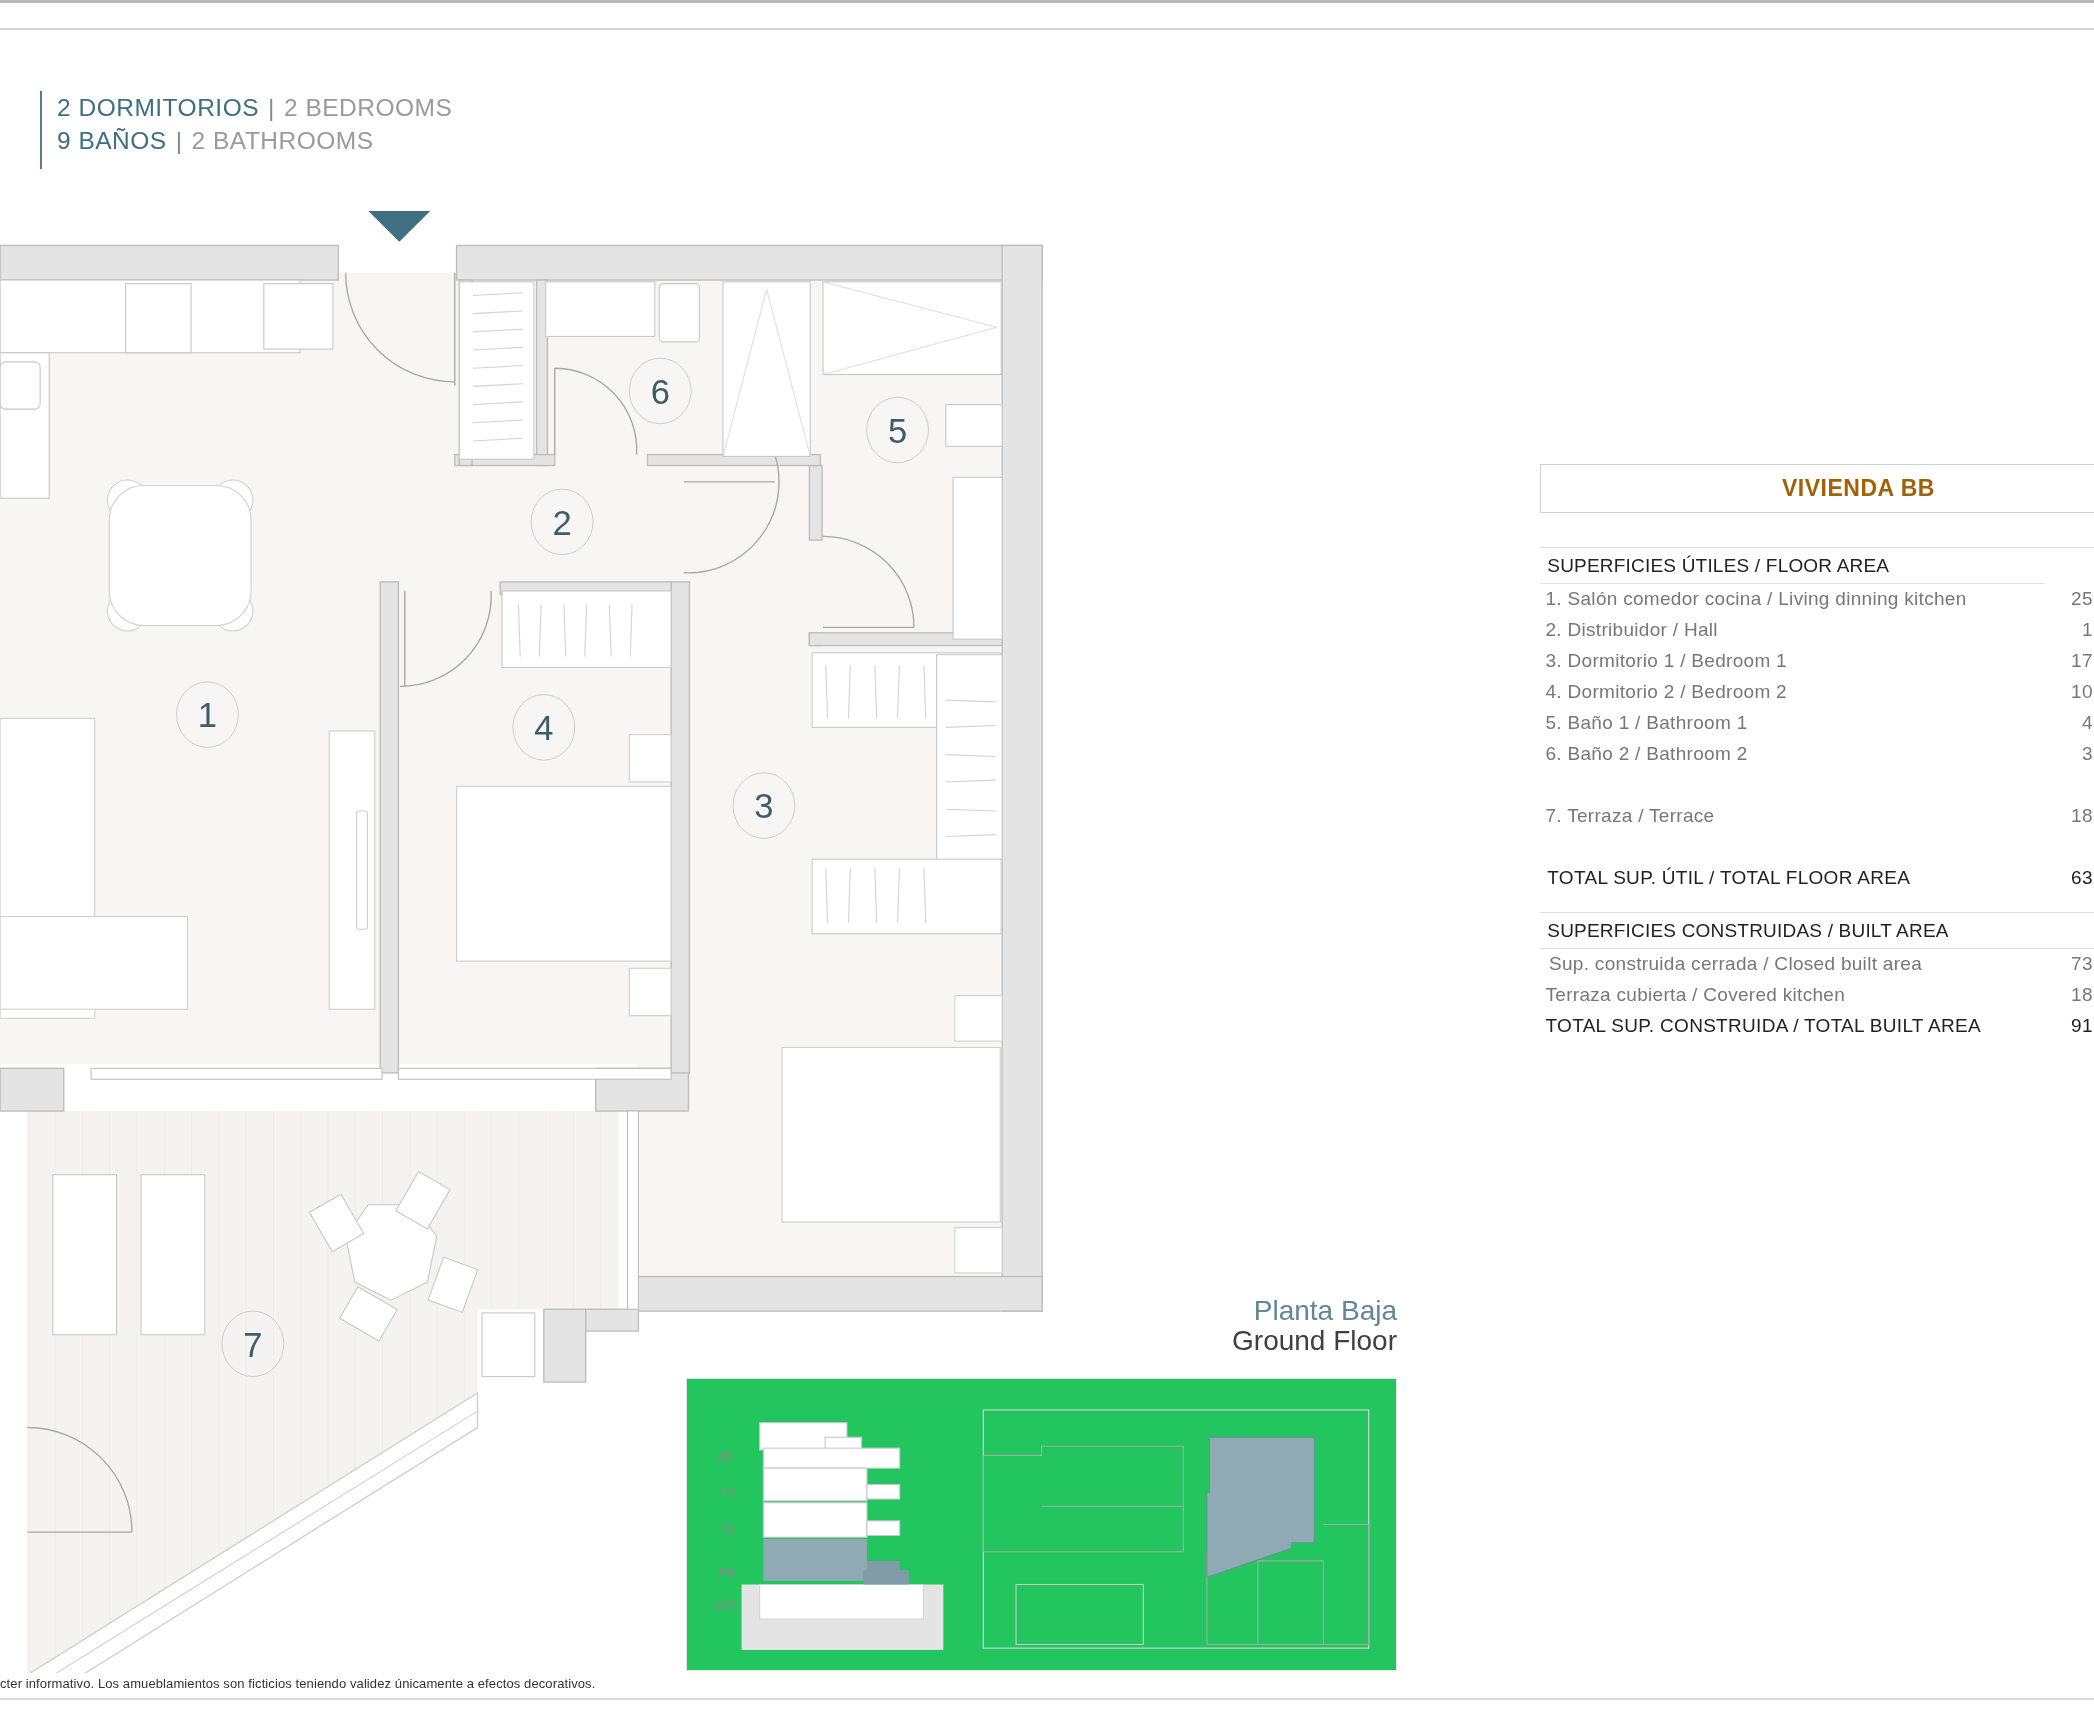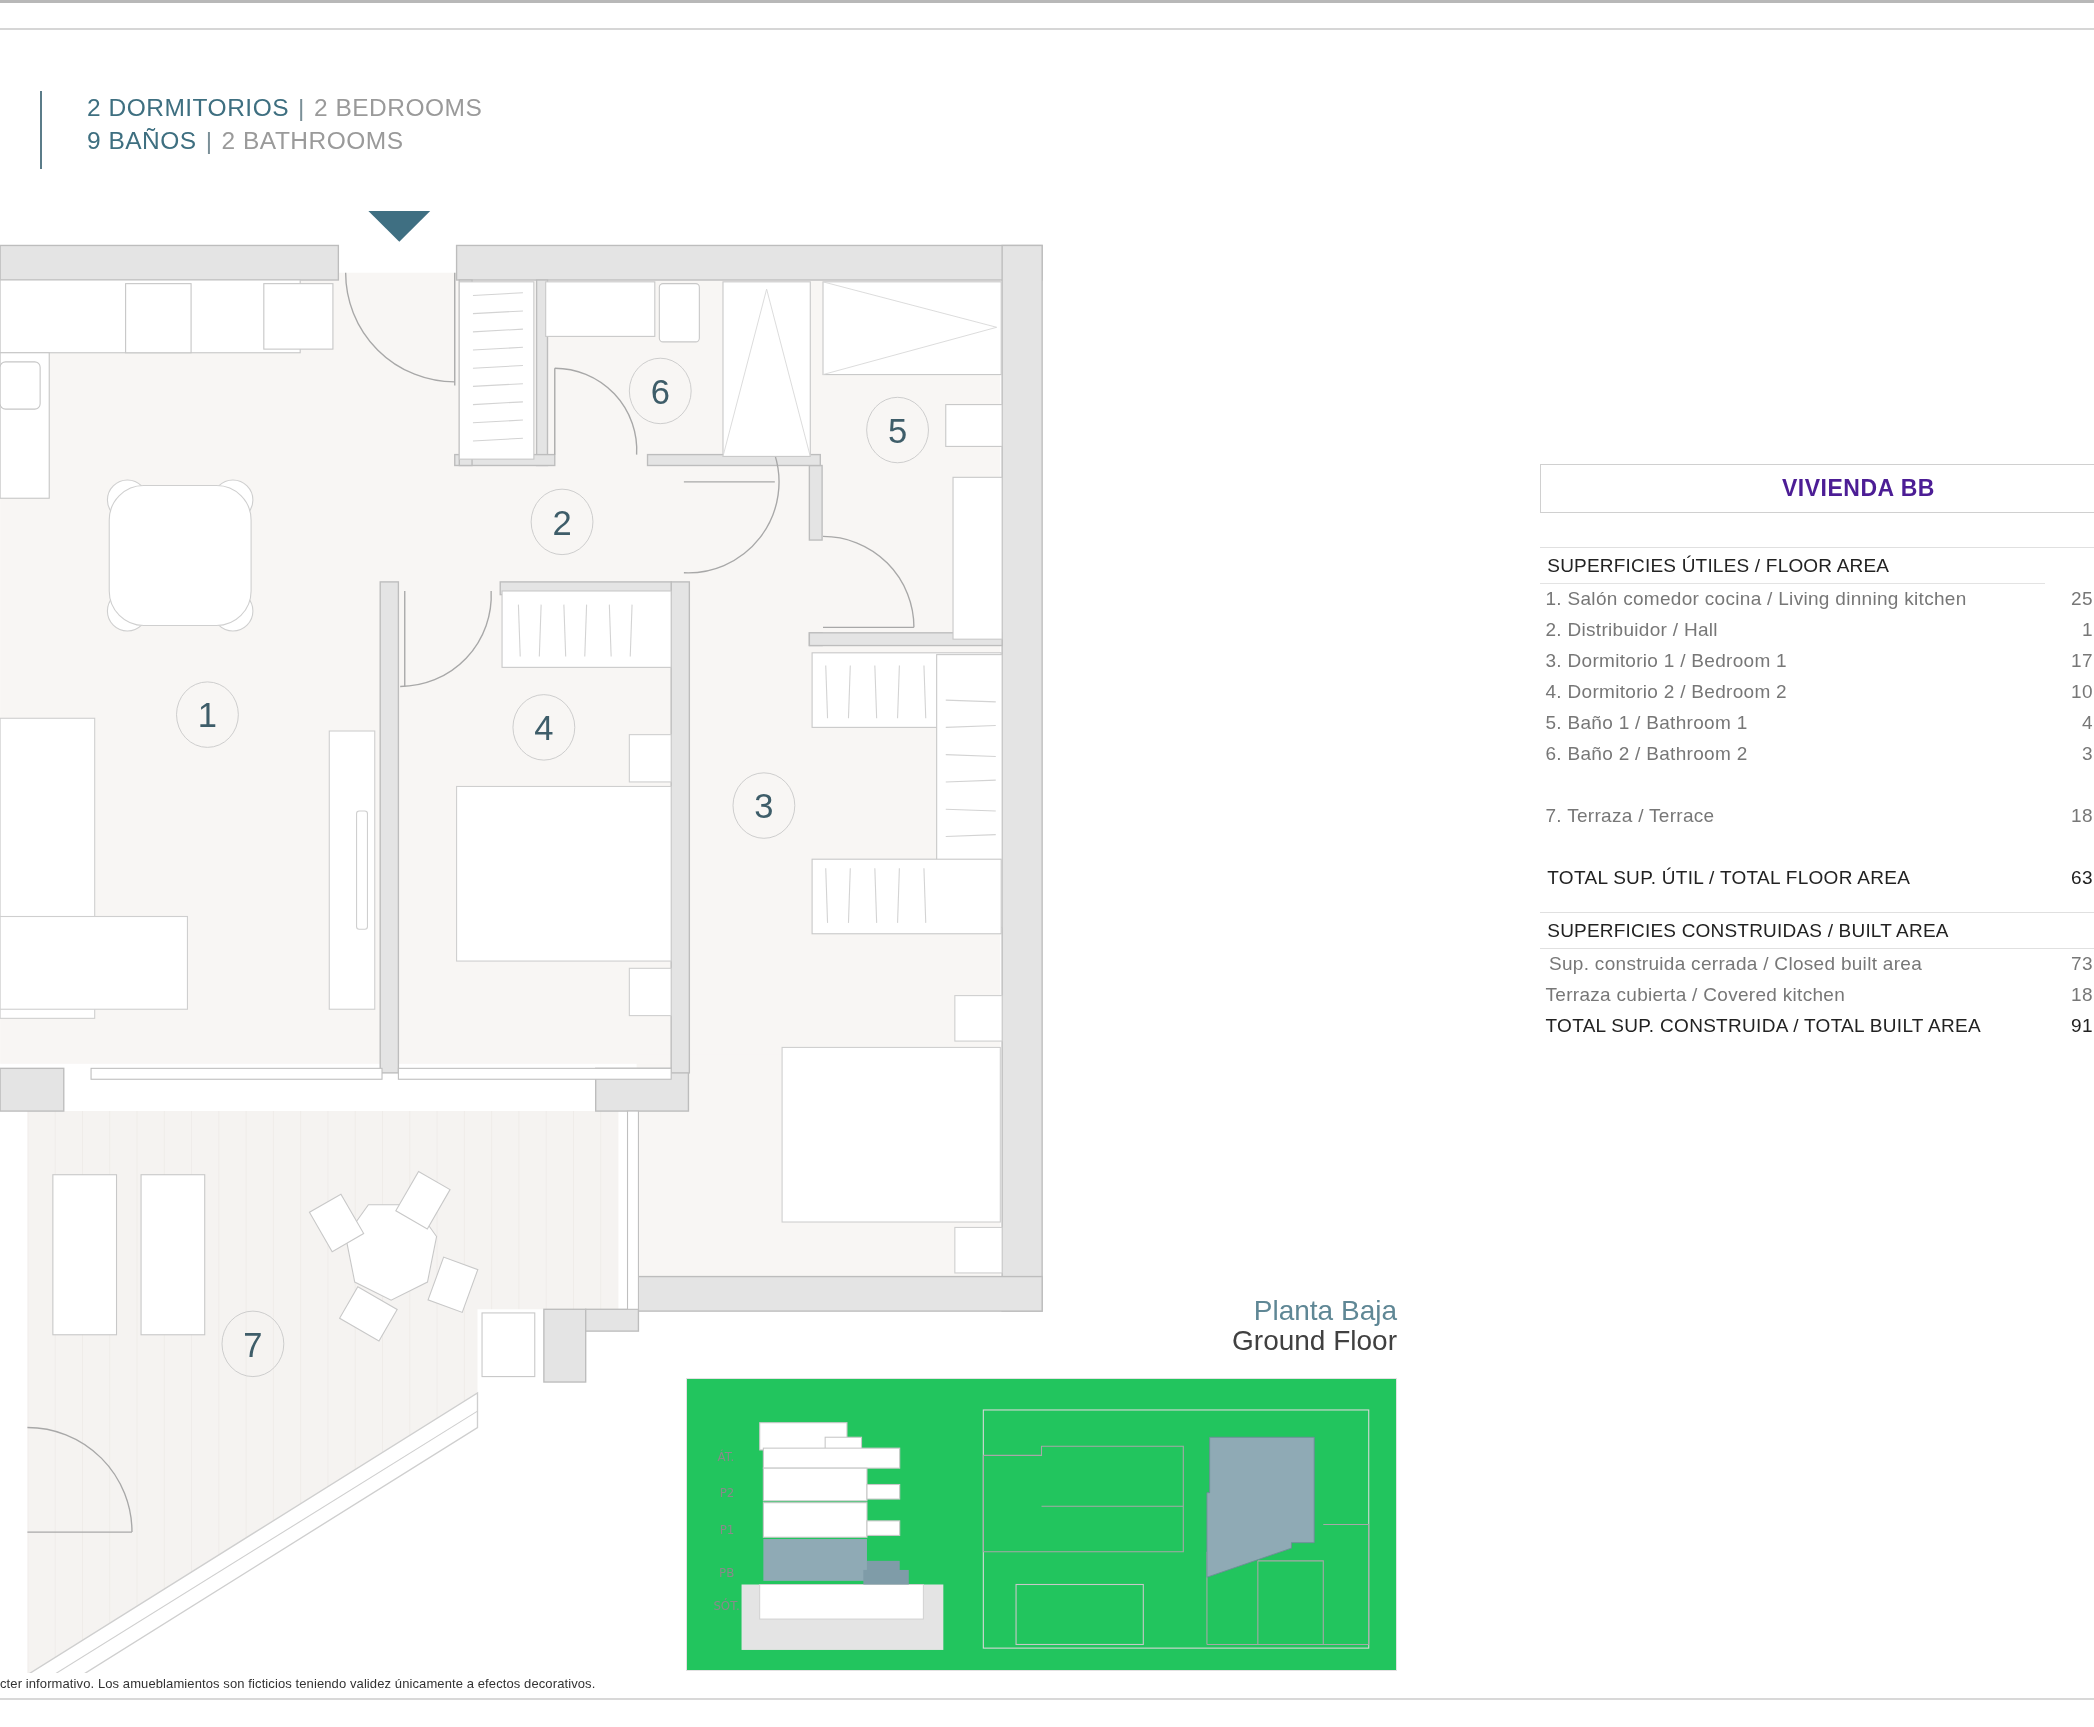--- a/index.html
+++ b/index.html
@@ -3,33 +3,33 @@
 <meta charset="utf-8">
 <style>
   html, body { margin: 0; padding: 0; background: #ffffff; }
   body { width: 2095px; height: 1727px; position: relative; overflow: hidden;
          font-family: "Liberation Sans", "DejaVu Sans", sans-serif; color: #555; }
   .rule { position: absolute; left: 0; width: 2095px; height: 1.8px; background: #c8c8c8; }
   .rule-top { top: 0; height: 2.7px; background: #b8b8b8; }
   .rule-2 { top: 28px; background: #d6d6d6; }
   .rule-bottom { top: 1698px; background: #d8d8d8; }
 
-  .summary { position: absolute; left: 40px; top: 91px; padding-left: 45px;
+  .summary { position: absolute; left: 40px; top: 91px; padding-left: 15px;
              border-left: 2.7px solid #5b7c89; height: 78px; }
   .summary-line { font-size: 24.5px; line-height: 33px; letter-spacing: 0.5px; white-space: nowrap; }
   .summary .es { color: #3e6f80; }
   .summary .sep { color: #7a8f97; margin: 0 9px; }
   .summary .en { color: #9a9a9a; }
 
   .plan { position: absolute; left: 0; top: 200px; }
 
   .vivienda-box { position: absolute; left: 1540px; top: 464px; width: 582px; height: 47px;
                   border: 1.4px solid #d0d0d0; border-right: none; }
   .vivienda-title { position: absolute; left: 1782px; top: 475px; font-size: 23px;
-                    font-weight: bold; color: #4c1d95; letter-spacing: 0.5px; }
+                    font-weight: bold; color: #a16207; letter-spacing: 0.5px; }
 
   .table { position: absolute; left: 1540px; top: 547px; width: 582px; }
   .sec-line { border-top: 1.8px solid #e0e0e0; }
   .sec-head { font-size: 19px; color: #222; padding: 7.3px 0 5.5px 7.3px; letter-spacing: 0.2px; }
   .sec-head-rule { width: 505px; border-top: 1.8px solid #e3e3e3; }
   .row { position: relative; height: 31px; font-size: 19px; color: #777; letter-spacing: 0.3px; }
   .row .lbl { position: absolute; left: 5.5px; top: 4.5px; white-space: nowrap; }
   .row .val { position: absolute; right: 23.6px; top: 4.5px; white-space: nowrap; text-align: right; }
   .row.total { color: #222; }
   .gap { height: 31px; }

